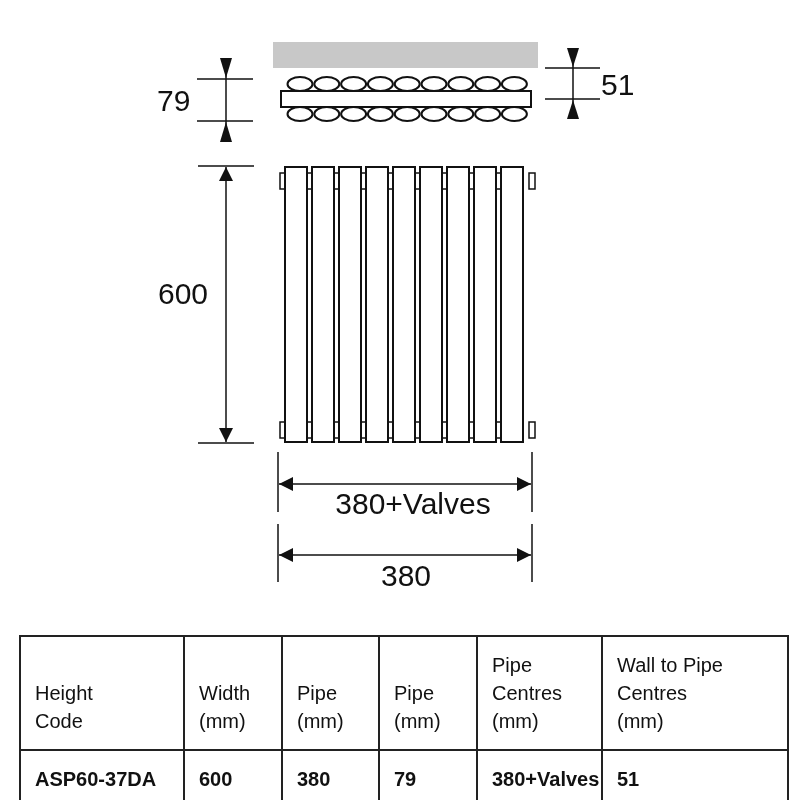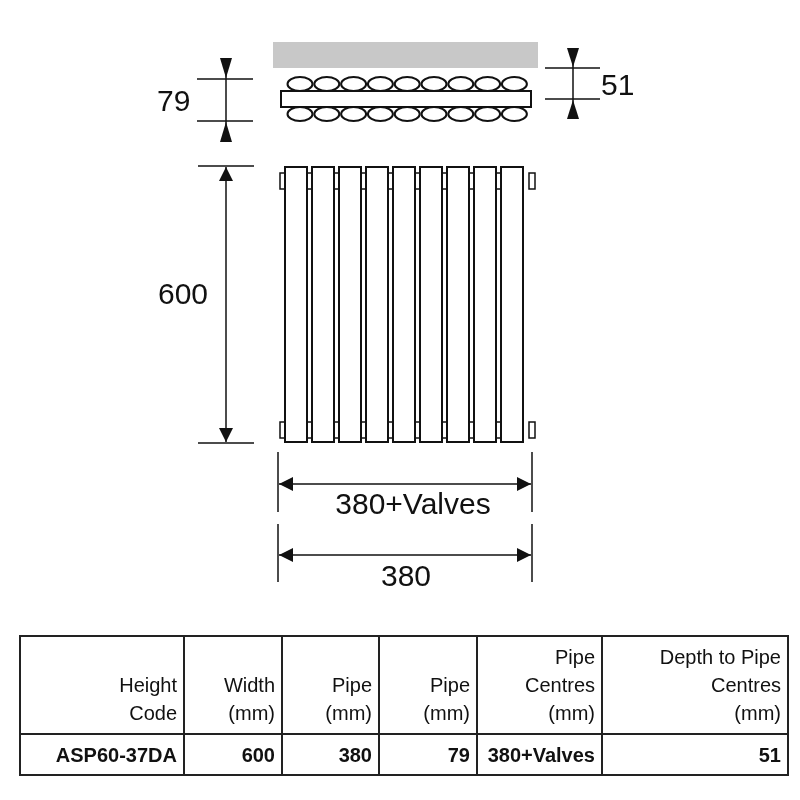--- a/index.html
+++ b/index.html
@@ -2,22 +2,22 @@
 <html><head>
   <meta charset="utf-8">
   <style>
     html, body { margin: 0; padding: 0; background: #ffffff; }
     body { width: 800px; height: 800px; position: relative; overflow: hidden;
            font-family: "Liberation Sans", sans-serif; color: #111; }
     #drawing { position: absolute; left: 0; top: 0; }
     .dimlabel { font-family: "Liberation Sans", sans-serif; fill: #111; }
     table.spec { position: absolute; left: 19px; top: 635px; width: 768px;
                  border-collapse: collapse; font-size: 20px; table-layout: fixed; }
-    table.spec th, table.spec td { border: 2px solid #222; text-align: right;
-                 font-weight: normal; padding: 6px; line-height: 28px; color: #111; margin-left: 17px; }
+    table.spec th, table.spec td { border: 2px solid #222; text-align: left;
+                 font-weight: normal; padding: 14px; line-height: 28px; color: #111; margin-left: 17px; }
     table.spec th { height: 84px; vertical-align: bottom; }
     table.spec td { height: 27px; line-height: 26px; font-weight: bold; }
     .hl { display: block; }
   </style>
 </head>
 <body>
 
 <svg id="drawing" width="800" height="630" viewBox="0 0 800 630">
   <defs>
     <marker id="arr" viewBox="0 0 10 10" refX="10" refY="5" markerWidth="14" markerHeight="14" markerUnits="userSpaceOnUse" orient="auto-start-reverse">
@@ -151,21 +151,21 @@
         <th>
           <span class="hl">Pipe</span>
           <span class="hl">(mm)</span>
         </th>
         <th>
           <span class="hl">Pipe</span>
           <span class="hl">Centres</span>
           <span class="hl">(mm)</span>
         </th>
         <th>
-          <span class="hl">Depth to Pipe</span>
+          <span class="hl">Wall to Pipe</span>
           <span class="hl">Centres</span>
           <span class="hl">(mm)</span>
         </th>
       </tr>
   </thead>
   <tbody id="tbody">
       <tr>
         <td>ASP60-37DA</td>
         <td>600</td>
         <td>380</td>

